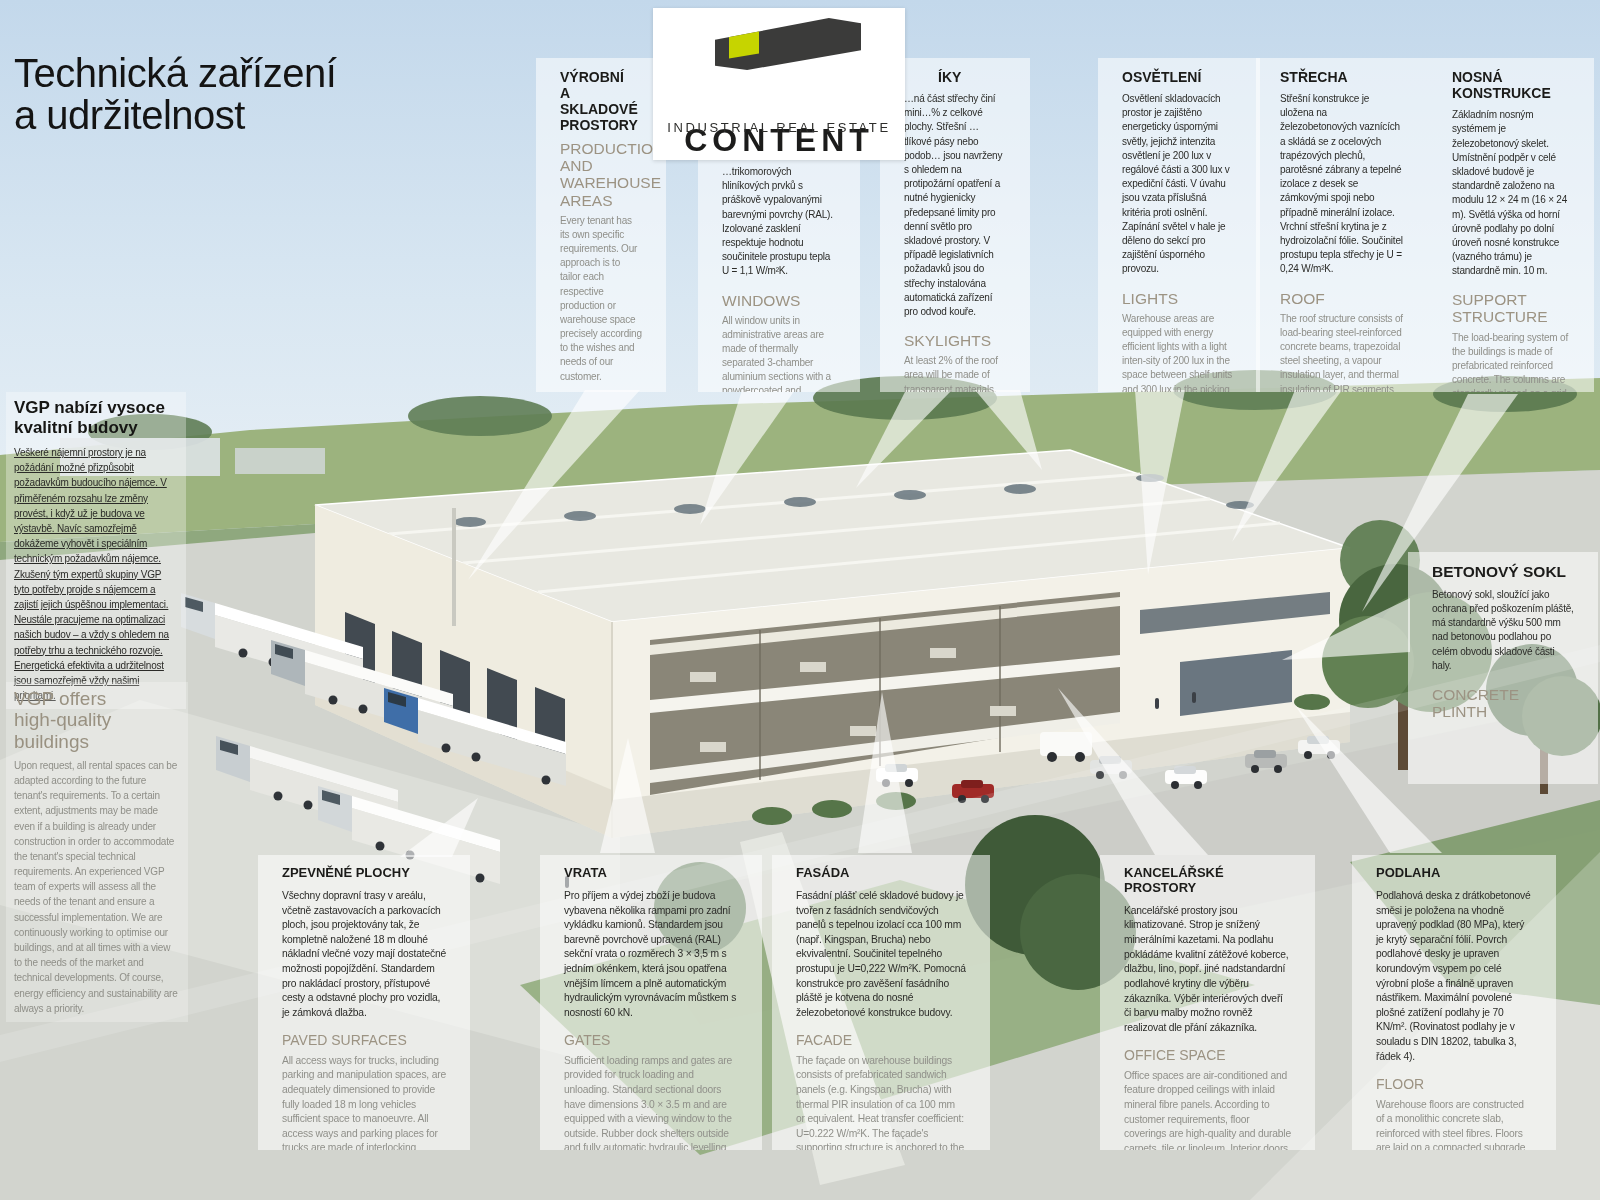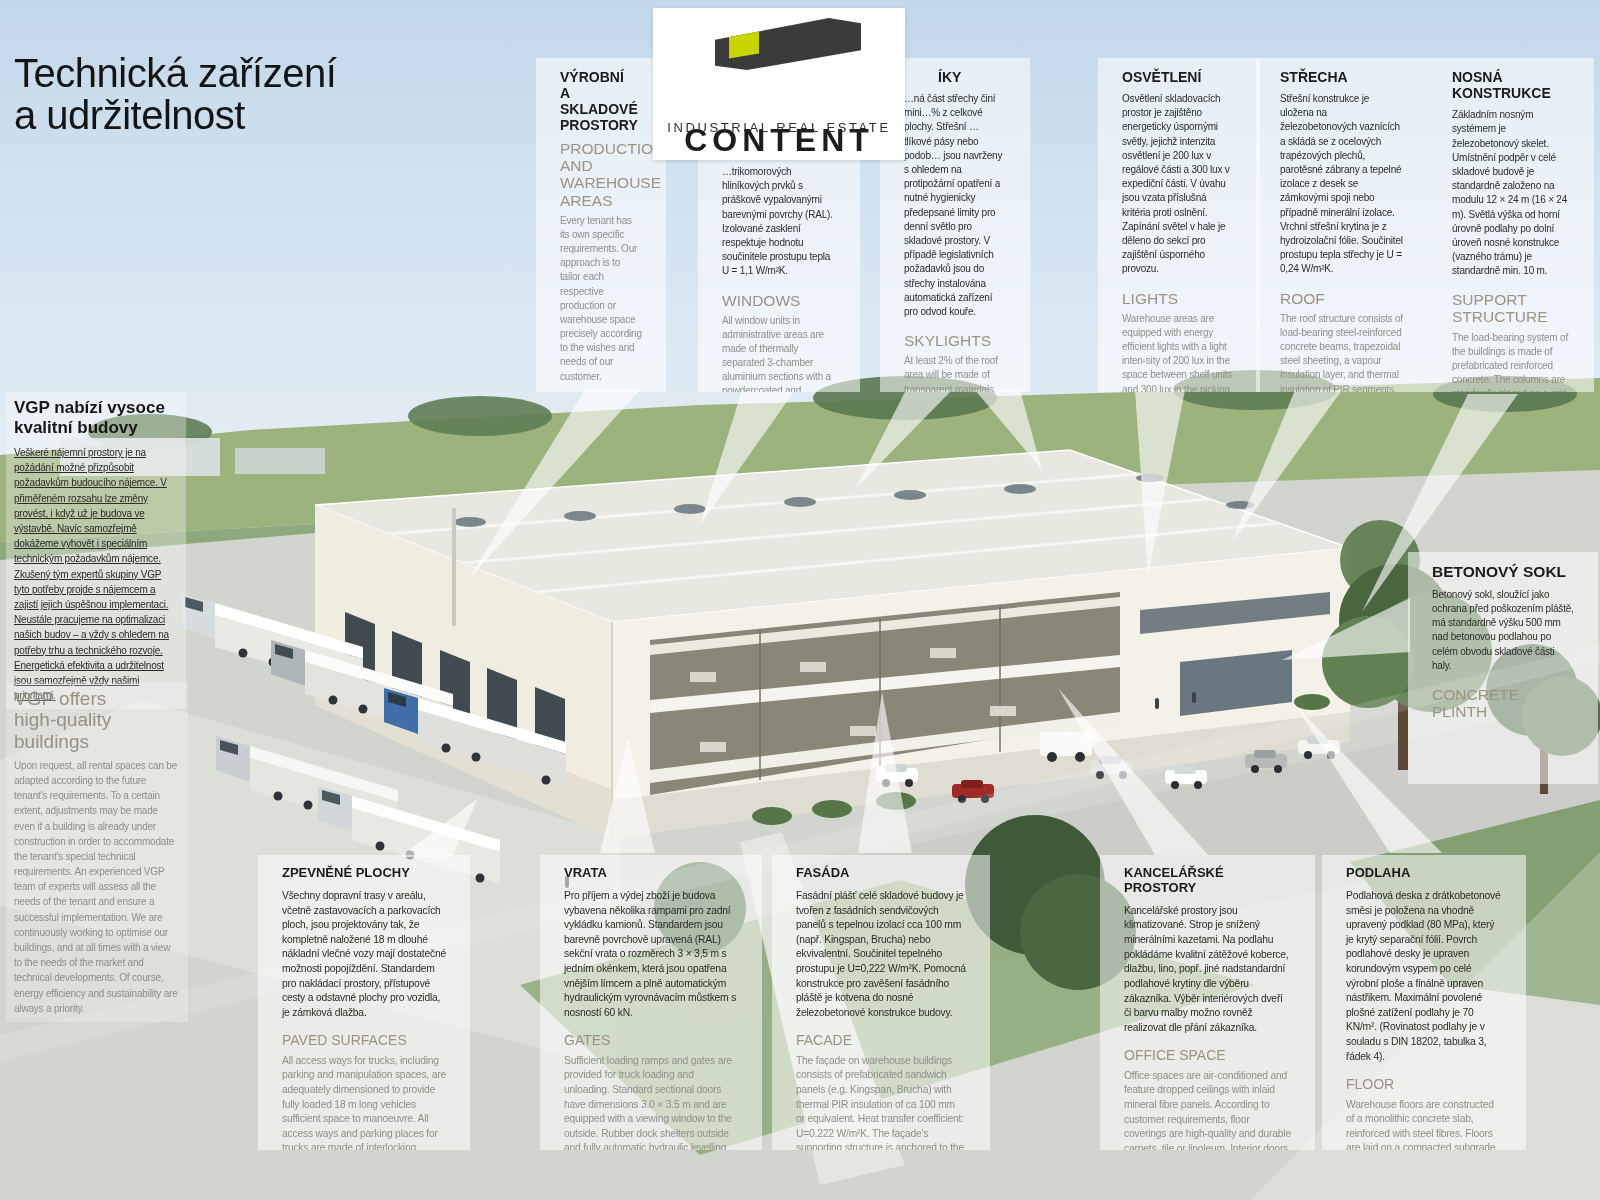--- a/index.html
+++ b/index.html
@@ -37,21 +37,21 @@
   .p6{left:1428px;width:166px;}
   .bottom{top:855px;height:295px;}
   .bottom .cs{font-size:13px;margin-bottom:8px;}
   .bottom .cs-body{font-size:10.3px;}
   .bottom .en{font-size:14px;}
   .bottom .en-body{font-size:10.3px;}
   .b1{left:258px;width:212px;}
   .b2{left:540px;width:222px;}
   .b3{left:772px;width:218px;}
   .b4{left:1100px;width:215px;}
-  .b5{left:1322px;width:204px;}
+  .b5{left:1352px;width:204px;}
   .pr{left:1408px;top:552px;width:190px;height:232px;}
   .pr .cs{font-size:15.5px;}
   
   .intro{position:absolute;z-index:2;padding:6px 8px;box-sizing:border-box;background:rgba(255,255,255,.32);}
   .i-cs{left:6px;top:392px;width:180px;}
   .i-cs h3{margin:0 0 8px;font-size:17px;line-height:1.15;font-weight:bold;color:#161614;white-space:pre-line;}
   .i-cs p{margin:0;font-size:10px;line-height:1.52;letter-spacing:-.2px;color:#2b2b28;text-decoration:underline;}
   .i-en{left:6px;top:682px;width:182px;background:rgba(255,255,255,.25);}
   .i-en h3{margin:0 0 6px;font-size:19px;line-height:1.12;font-weight:400;color:#999181;white-space:pre-line;}
   .i-en p{margin:0;font-size:10px;line-height:1.52;letter-spacing:-.2px;color:#8f8f88;}

